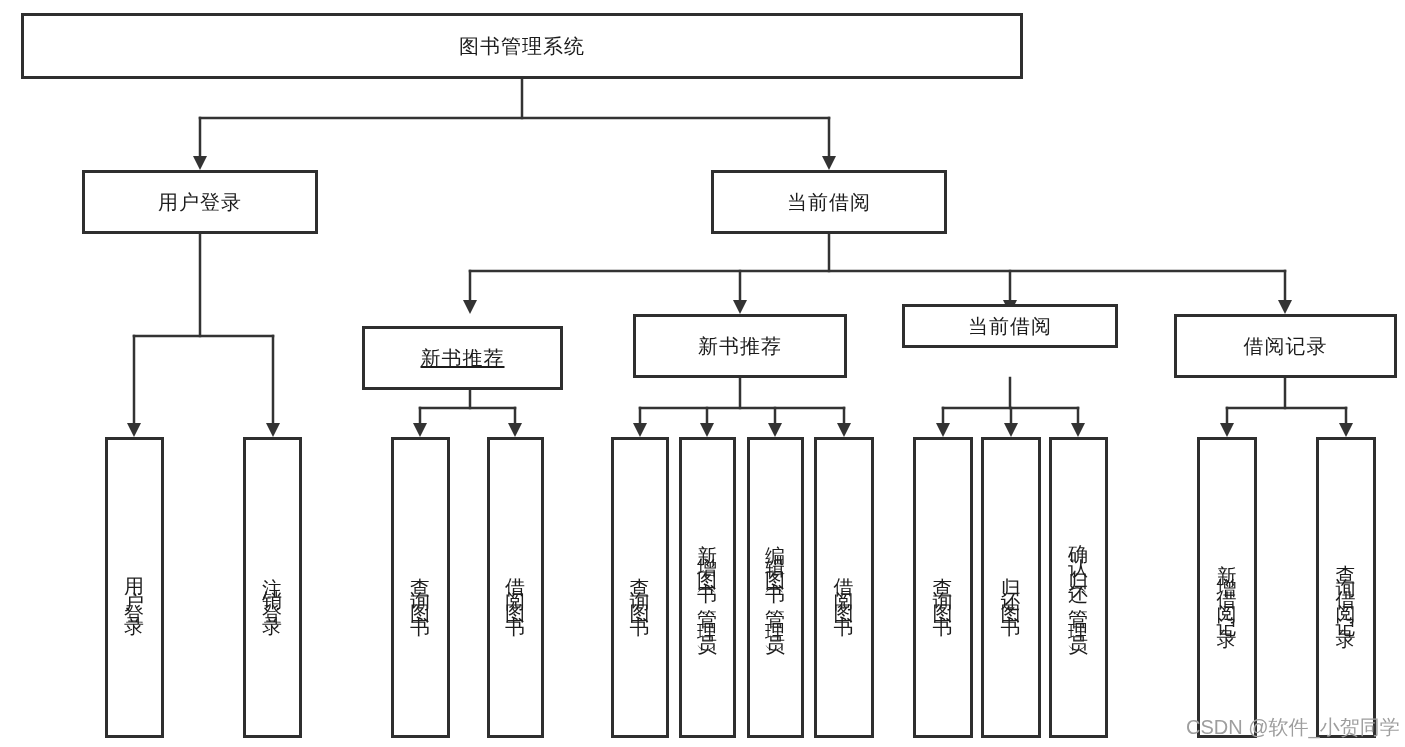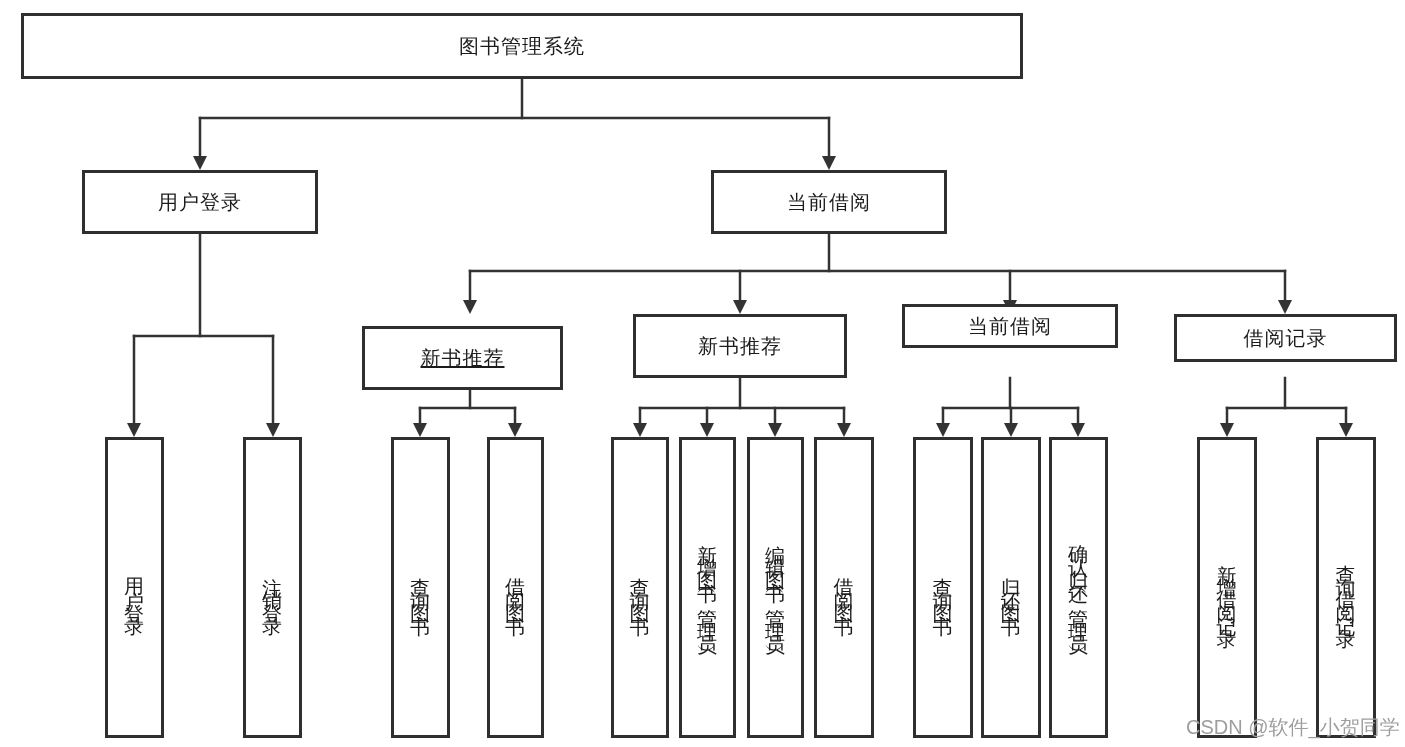--- a/index.html
+++ b/index.html
@@ -132,21 +132,21 @@
 
   <div class="box" style="left:362px; top:326px; width:201px; height:64px;text-decoration:underline;">
     <span class="hlabel">新书推荐</span>
   </div>
   <div class="box" style="left:633px; top:314px; width:214px; height:64px;">
     <span class="hlabel">新书推荐</span>
   </div>
   <div class="box" style="left:902px; top:304px; width:216px; height:44px;">
     <span class="hlabel">当前借阅</span>
   </div>
-  <div class="box" style="left:1174px; top:314px; width:223px; height:48px;">
+  <div class="box" style="left:1174px; top:314px; width:223px; height:64px;">
     <span class="hlabel">借阅记录</span>
   </div>
 
   <div class="box" style="left:105px; top:437px; width:59px; height:301px;">
     <span class="vlabel">用户登录</span>
   </div>
   <div class="box" style="left:243px; top:437px; width:59px; height:301px;">
     <span class="vlabel">注销登录</span>
   </div>
 

